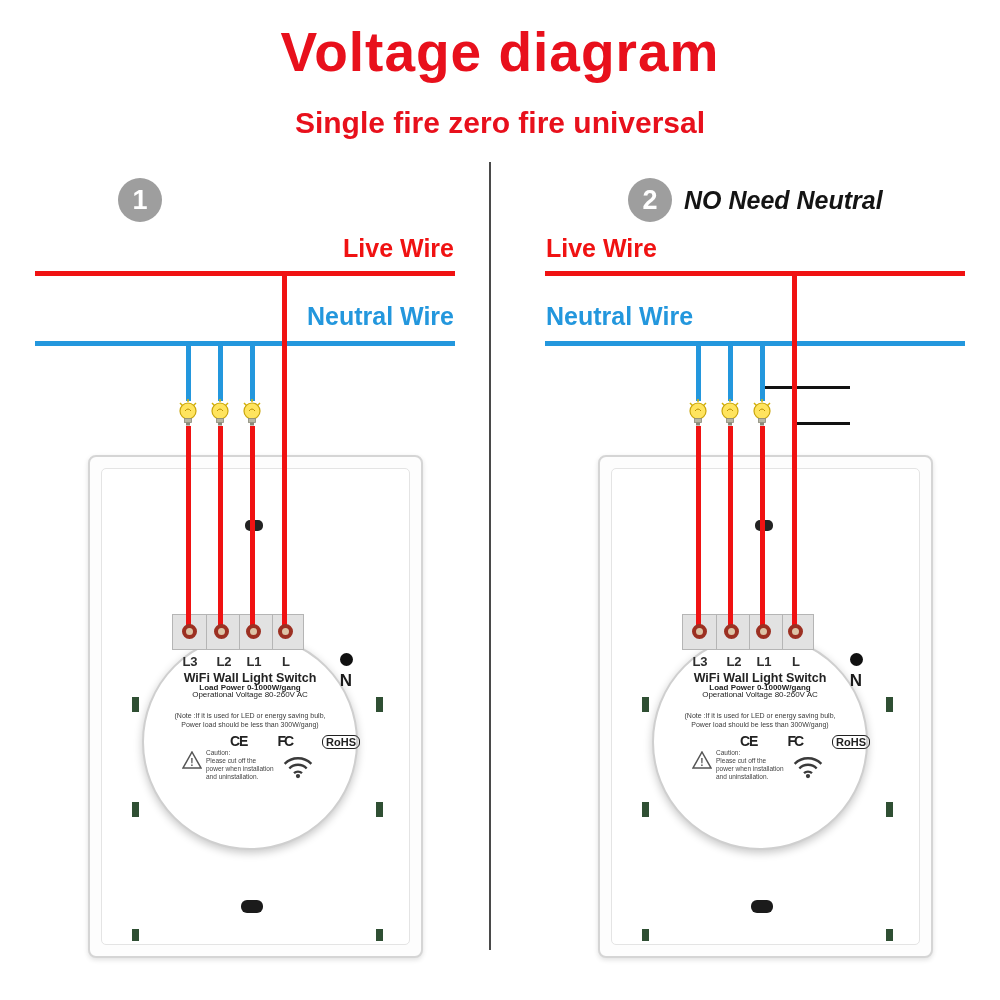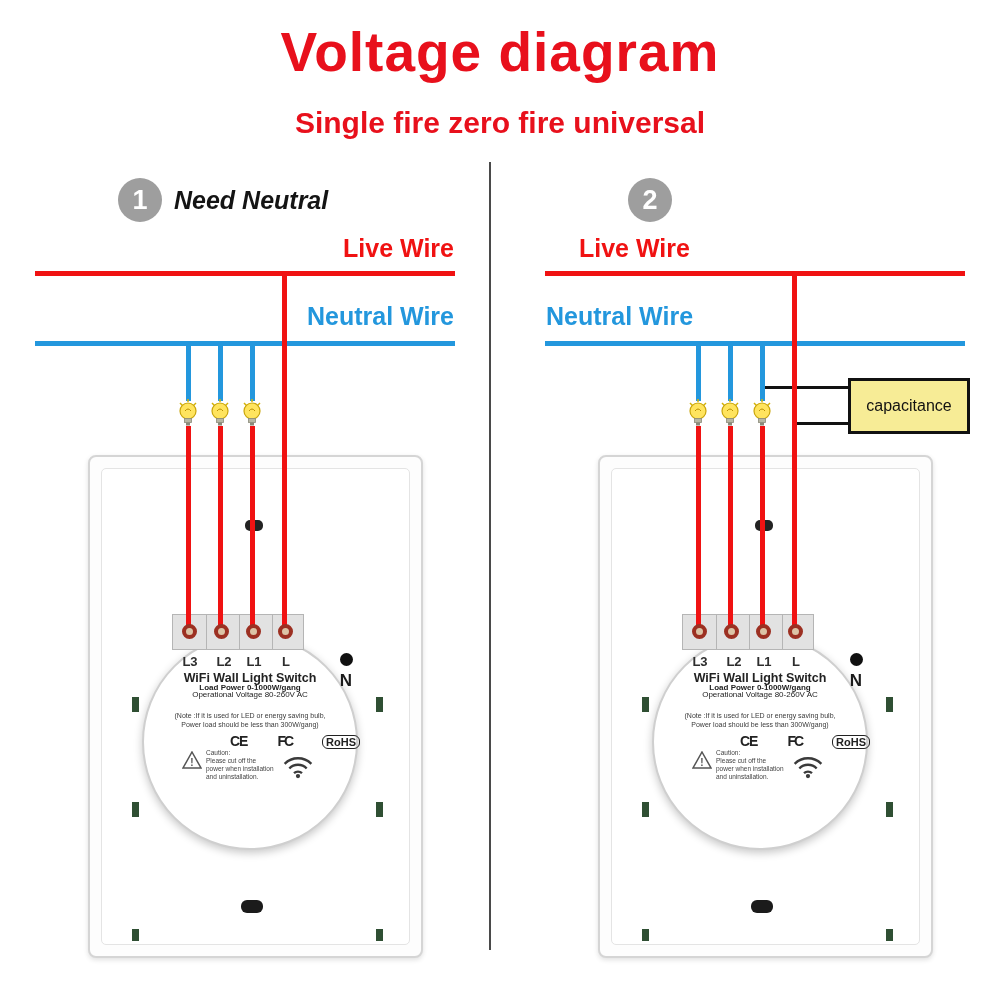--- a/index.html
+++ b/index.html
@@ -19,21 +19,21 @@
   .panel.left  { left:0; }
   .panel.right { left:510px; }
 
   .step-circle { position:absolute; left:118px; top:18px; width:44px; height:44px;
                  border-radius:50%; background:var(--step-gray); color:#fff;
                  font-size:27px; font-weight:800; display:flex; align-items:center; justify-content:center; }
   .step-heading { position:absolute; left:174px; top:26px; font-size:25px; font-weight:800;
                   font-style:italic; color:#141414; }
 
   .wire-label { position:absolute; font-size:25px; font-weight:800; }
-  .live-label { top:74px; color:var(--wire-red);margin-left:33px; }
+  .live-label { top:74px; color:var(--wire-red); }
   .neutral-label { top:142px; color:var(--wire-blue); }
   .panel.left  .wire-label { right:36px; text-align:right; }
   .panel.right .wire-label { left:36px; text-align:left; }
 
   .wire { position:absolute; z-index:2; }
   .wire.red  { background:var(--wire-red); }
   .wire.blue { background:var(--wire-blue); }
   .wire.h { left:35px; width:420px; height:5px; }
   .line-live    { top:111px; }
   .line-neutral { top:181px; }
@@ -109,21 +109,20 @@
 <body>
 
 <div id="stage">
 
   <div class="title">Voltage diagram</div>
   <div class="subtitle">Single fire zero fire universal</div>
   <div class="divider"></div>
 
   <div class="panel left">
     <div class="step-circle">1</div>
-    <div class="step-heading">Need Neutral</div>
 
     <div class="wire-label live-label">Live Wire</div>
     <div class="wire h red line-live"></div>
     <div class="wire-label neutral-label">Neutral Wire</div>
     <div class="wire h blue line-neutral"></div>
 
     <div class="device">
       <div class="device-inner"></div>
       <div class="top-btn"></div>
       <div class="module"></div>
@@ -216,29 +215,29 @@
       <rect x="10" y="24.5" width="4" height="3" fill="#8a8a7a"></rect>
     </svg>
     <div class="wire v red b1 lampw"></div>
     <div class="wire v red b2 lampw"></div>
     <div class="wire v red b3 lampw"></div>
     <div class="wire v red live-v"></div>
   </div>
 
   <div class="panel right">
     <div class="step-circle">2</div>
+    <div class="step-heading">NO Need Neutral</div>
 
     <div class="wire-label live-label">Live Wire</div>
     <div class="wire h red line-live"></div>
     <div class="wire-label neutral-label">Neutral Wire</div>
     <div class="wire h blue line-neutral"></div>
 
     <div class="cap-line cap-top"></div>
     <div class="cap-line cap-bot"></div>
-    <div class="cap-box">capacitance</div>
 
     <div class="device">
       <div class="device-inner"></div>
       <div class="top-btn"></div>
       <div class="module"></div>
       <div class="terminal-block">
         <i class="tb-div d1"></i>
           <i class="tb-div d2"></i>
           <i class="tb-div d3"></i>
       </div>

